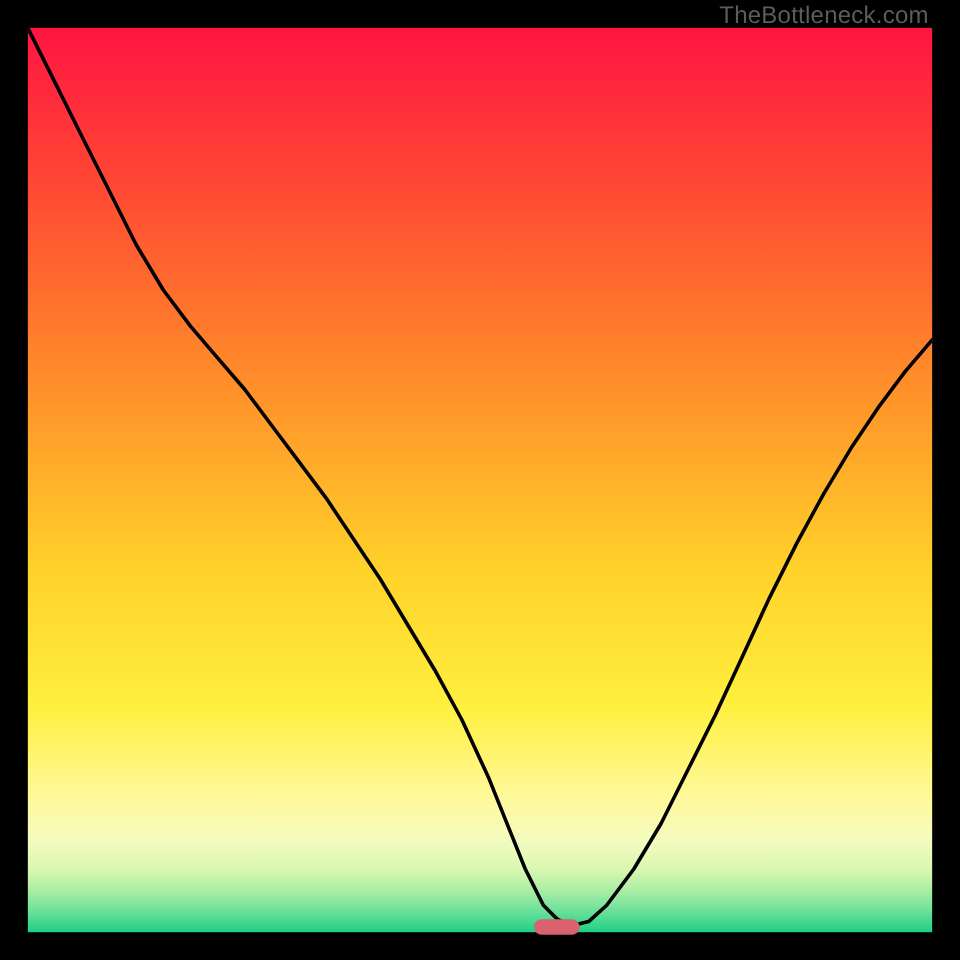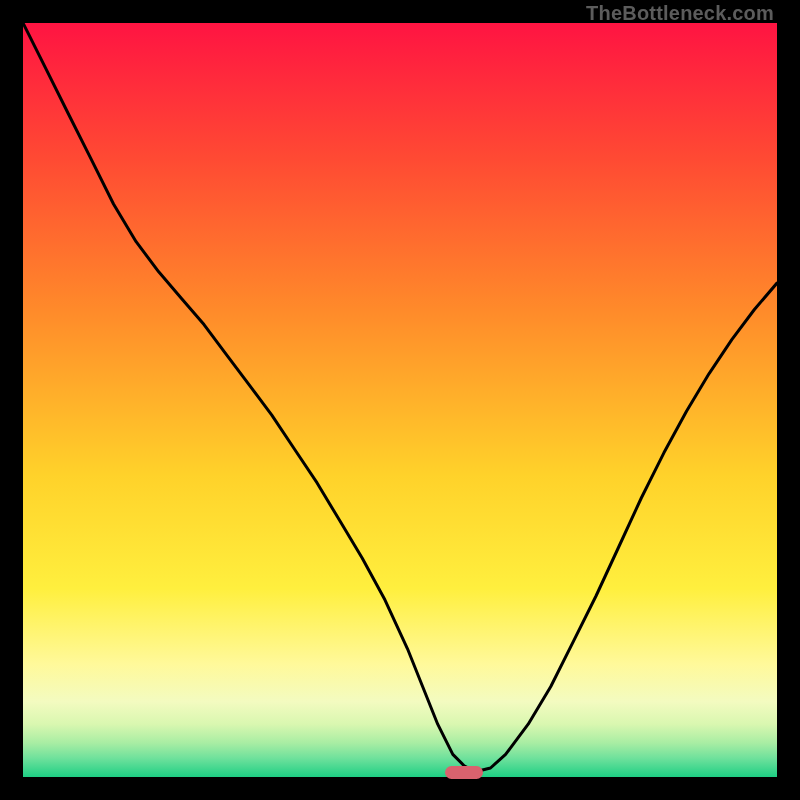--- a/index.html
+++ b/index.html
@@ -24,21 +24,21 @@
     top: 0;
     width: 754px;
     height: 754px;
   }
   .watermark {
     position: absolute;
     top: 2px;
     right: 26px;
     font-family: Arial, Helvetica, sans-serif;
     font-size: 20px;
-    font-weight: 700;
+    font-weight: 400;
     color: #5c5c5c;
     letter-spacing: 0.2px;
   }
   .marker {
     position: absolute;
     width: 38px;
     height: 13px;
     border-radius: 7px;
     background: #d9626e;
   }

